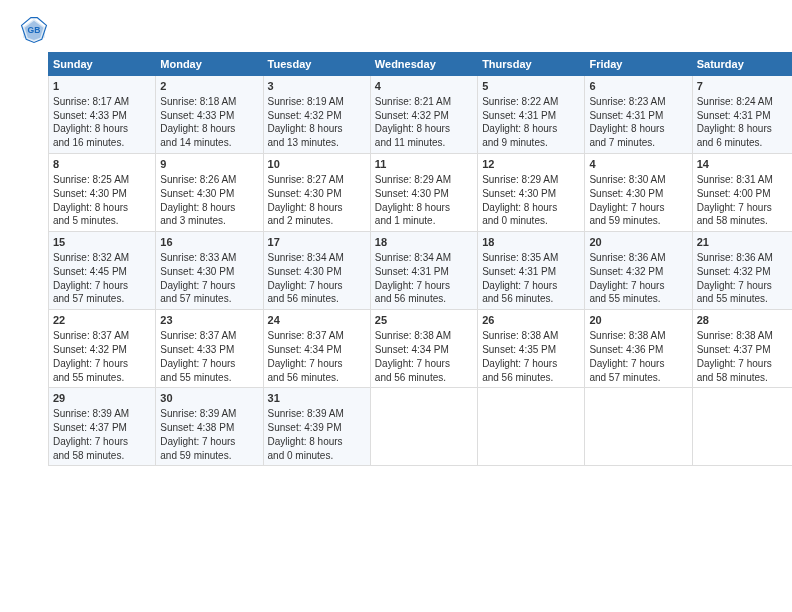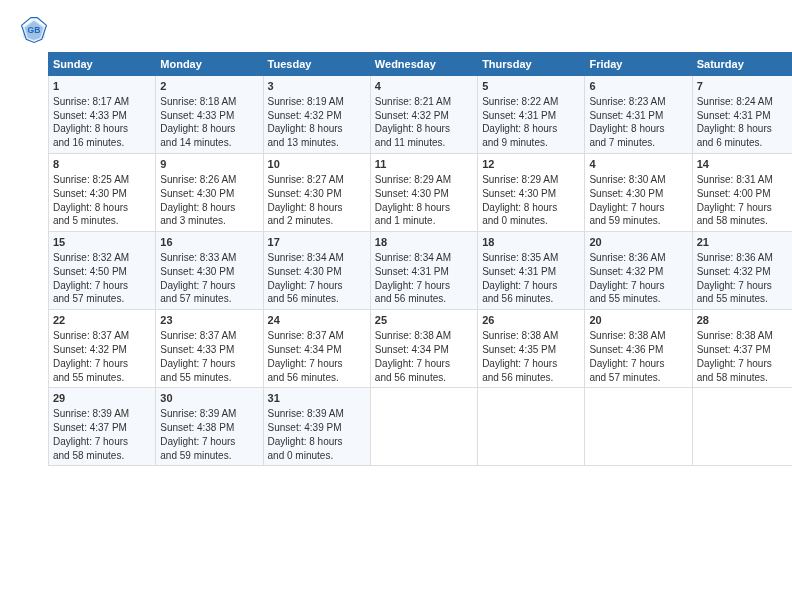--- a/index.html
+++ b/index.html
@@ -185,21 +185,21 @@
 Sunset: 4:30 PM
 Daylight: 7 hours
 and 59 minutes.</span></td>
           <td><span class="day-num">14</span><span class="day-detail" style="white-space: pre-line;">Sunrise: 8:31 AM
 Sunset: 4:00 PM
 Daylight: 7 hours
 and 58 minutes.</span></td>
         </tr>
         <tr>
           <td><span class="day-num">15</span><span class="day-detail" style="white-space: pre-line;">Sunrise: 8:32 AM
-Sunset: 4:50 PM
+Sunset: 4:45 PM
 Daylight: 7 hours
 and 57 minutes.</span></td>
           <td><span class="day-num">16</span><span class="day-detail" style="white-space: pre-line;">Sunrise: 8:33 AM
 Sunset: 4:30 PM
 Daylight: 7 hours
 and 57 minutes.</span></td>
           <td><span class="day-num">17</span><span class="day-detail" style="white-space: pre-line;">Sunrise: 8:34 AM
 Sunset: 4:30 PM
 Daylight: 7 hours
 and 56 minutes.</span></td>

